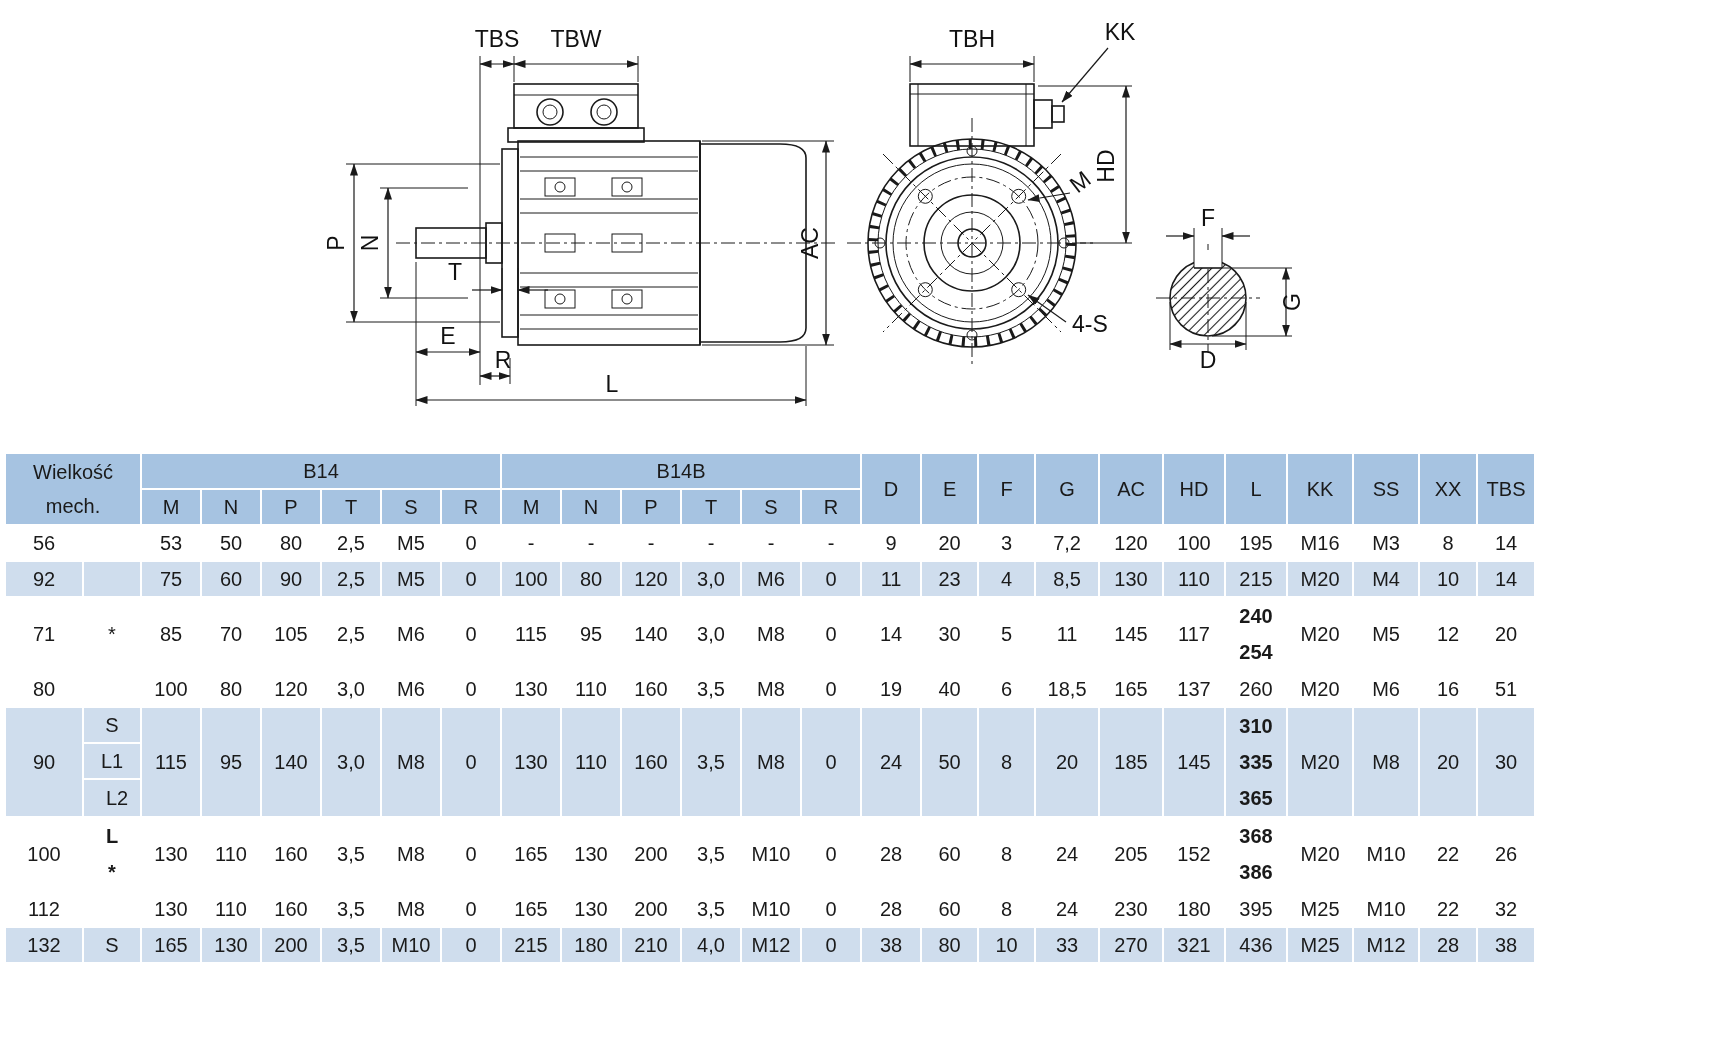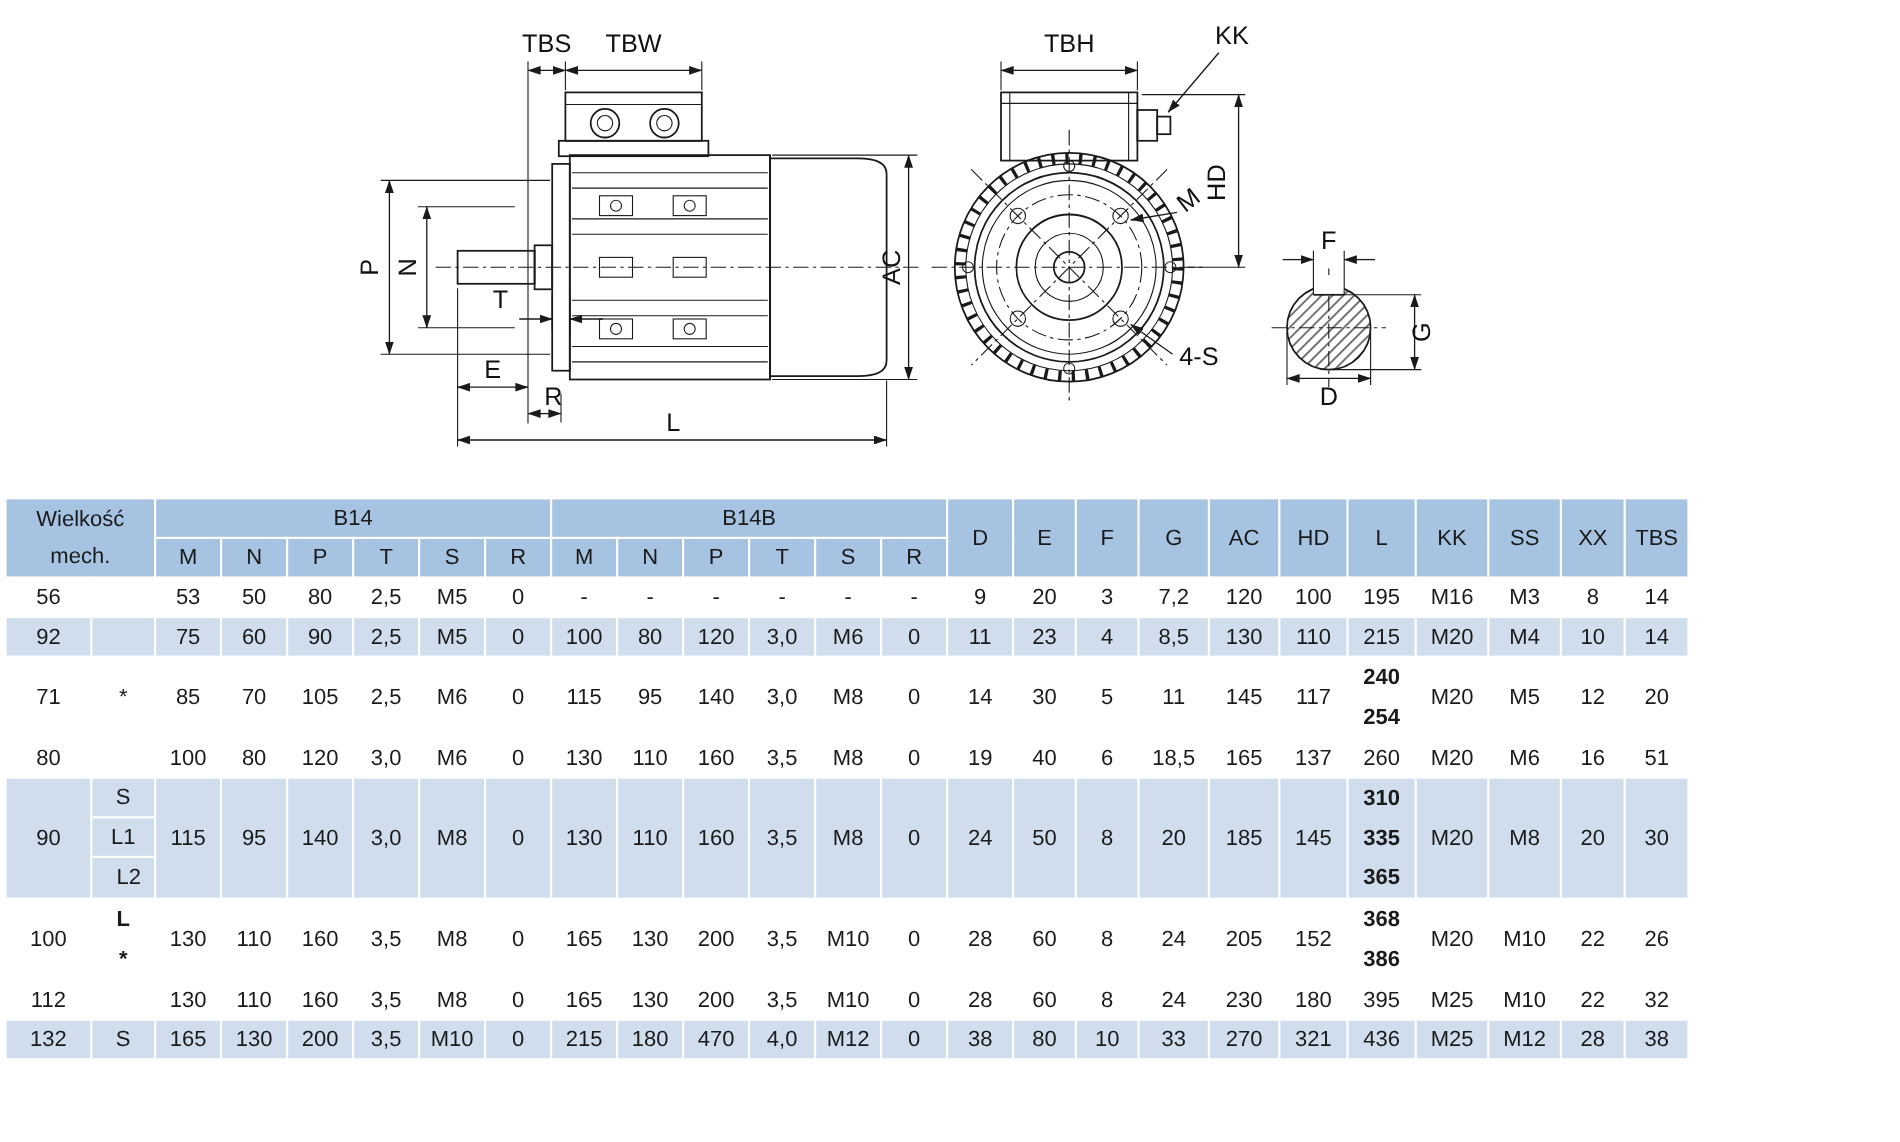--- a/index.html
+++ b/index.html
@@ -477,21 +477,21 @@
           <td>132</td>
           <td>S</td>
           <td>165</td>
           <td>130</td>
           <td>200</td>
           <td>3,5</td>
           <td>M10</td>
           <td>0</td>
           <td>215</td>
           <td>180</td>
-          <td>470</td>
+          <td>210</td>
           <td>4,0</td>
           <td>M12</td>
           <td>0</td>
           <td>38</td>
           <td>80</td>
           <td>10</td>
           <td>33</td>
           <td>270</td>
           <td>321</td>
           <td>436</td>

